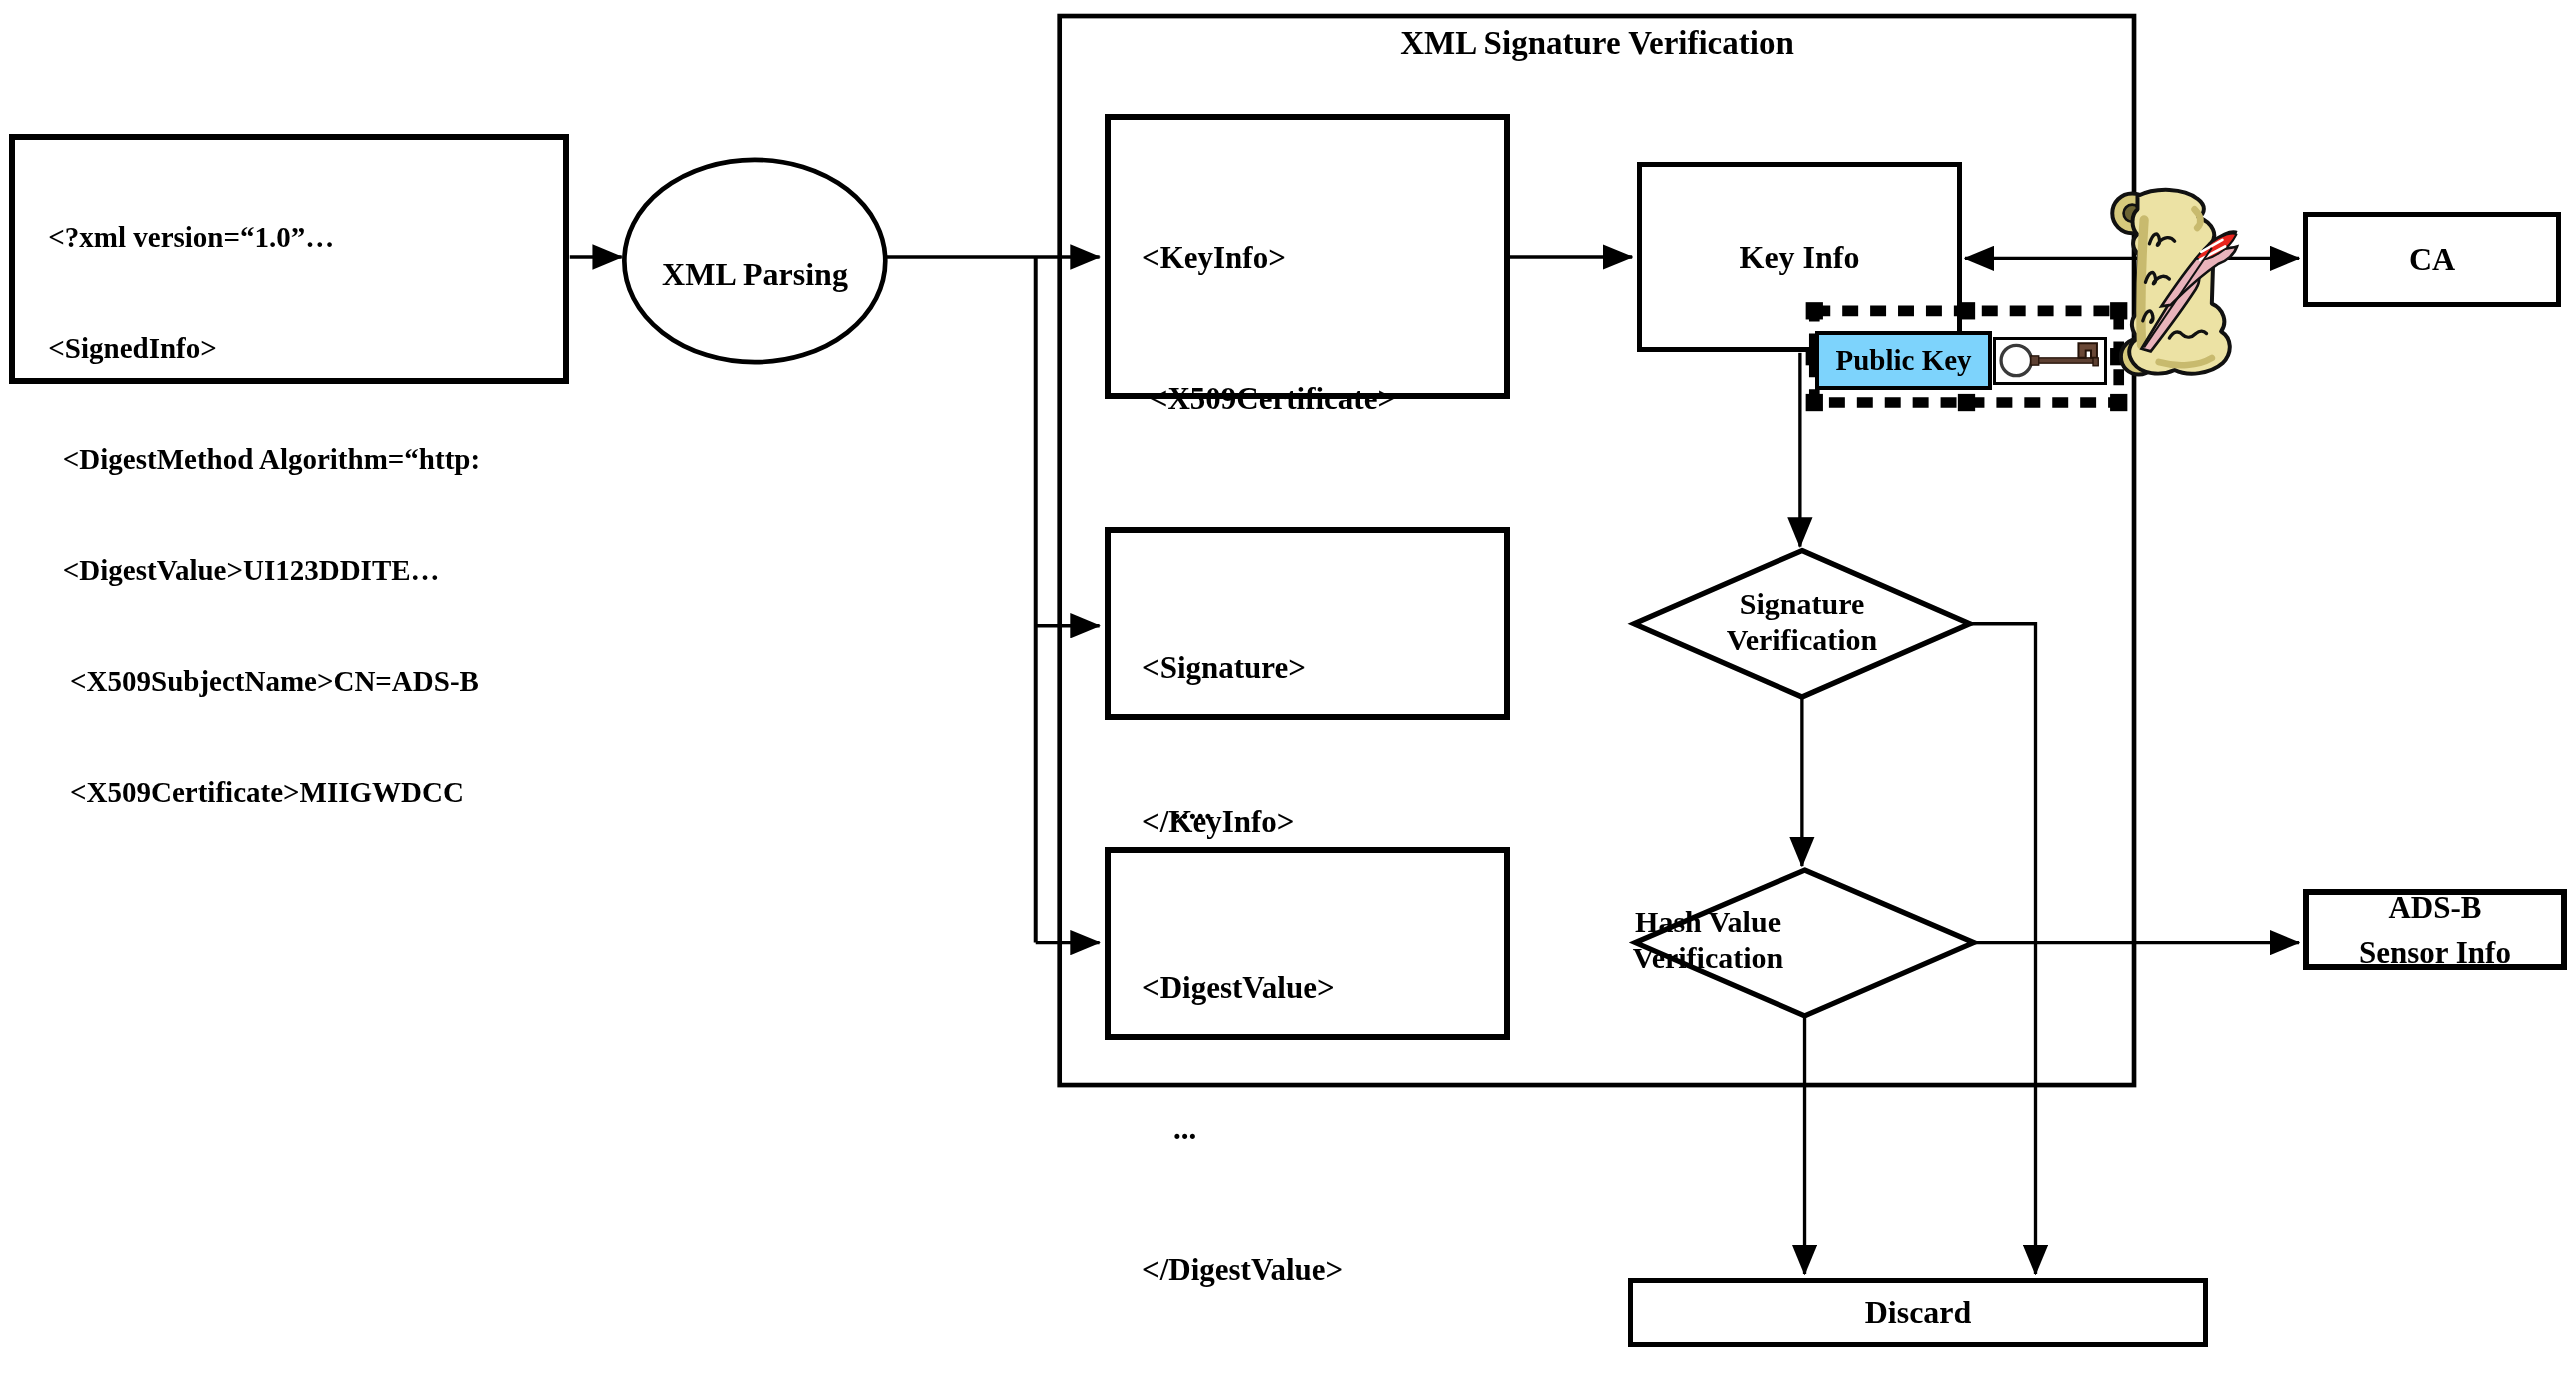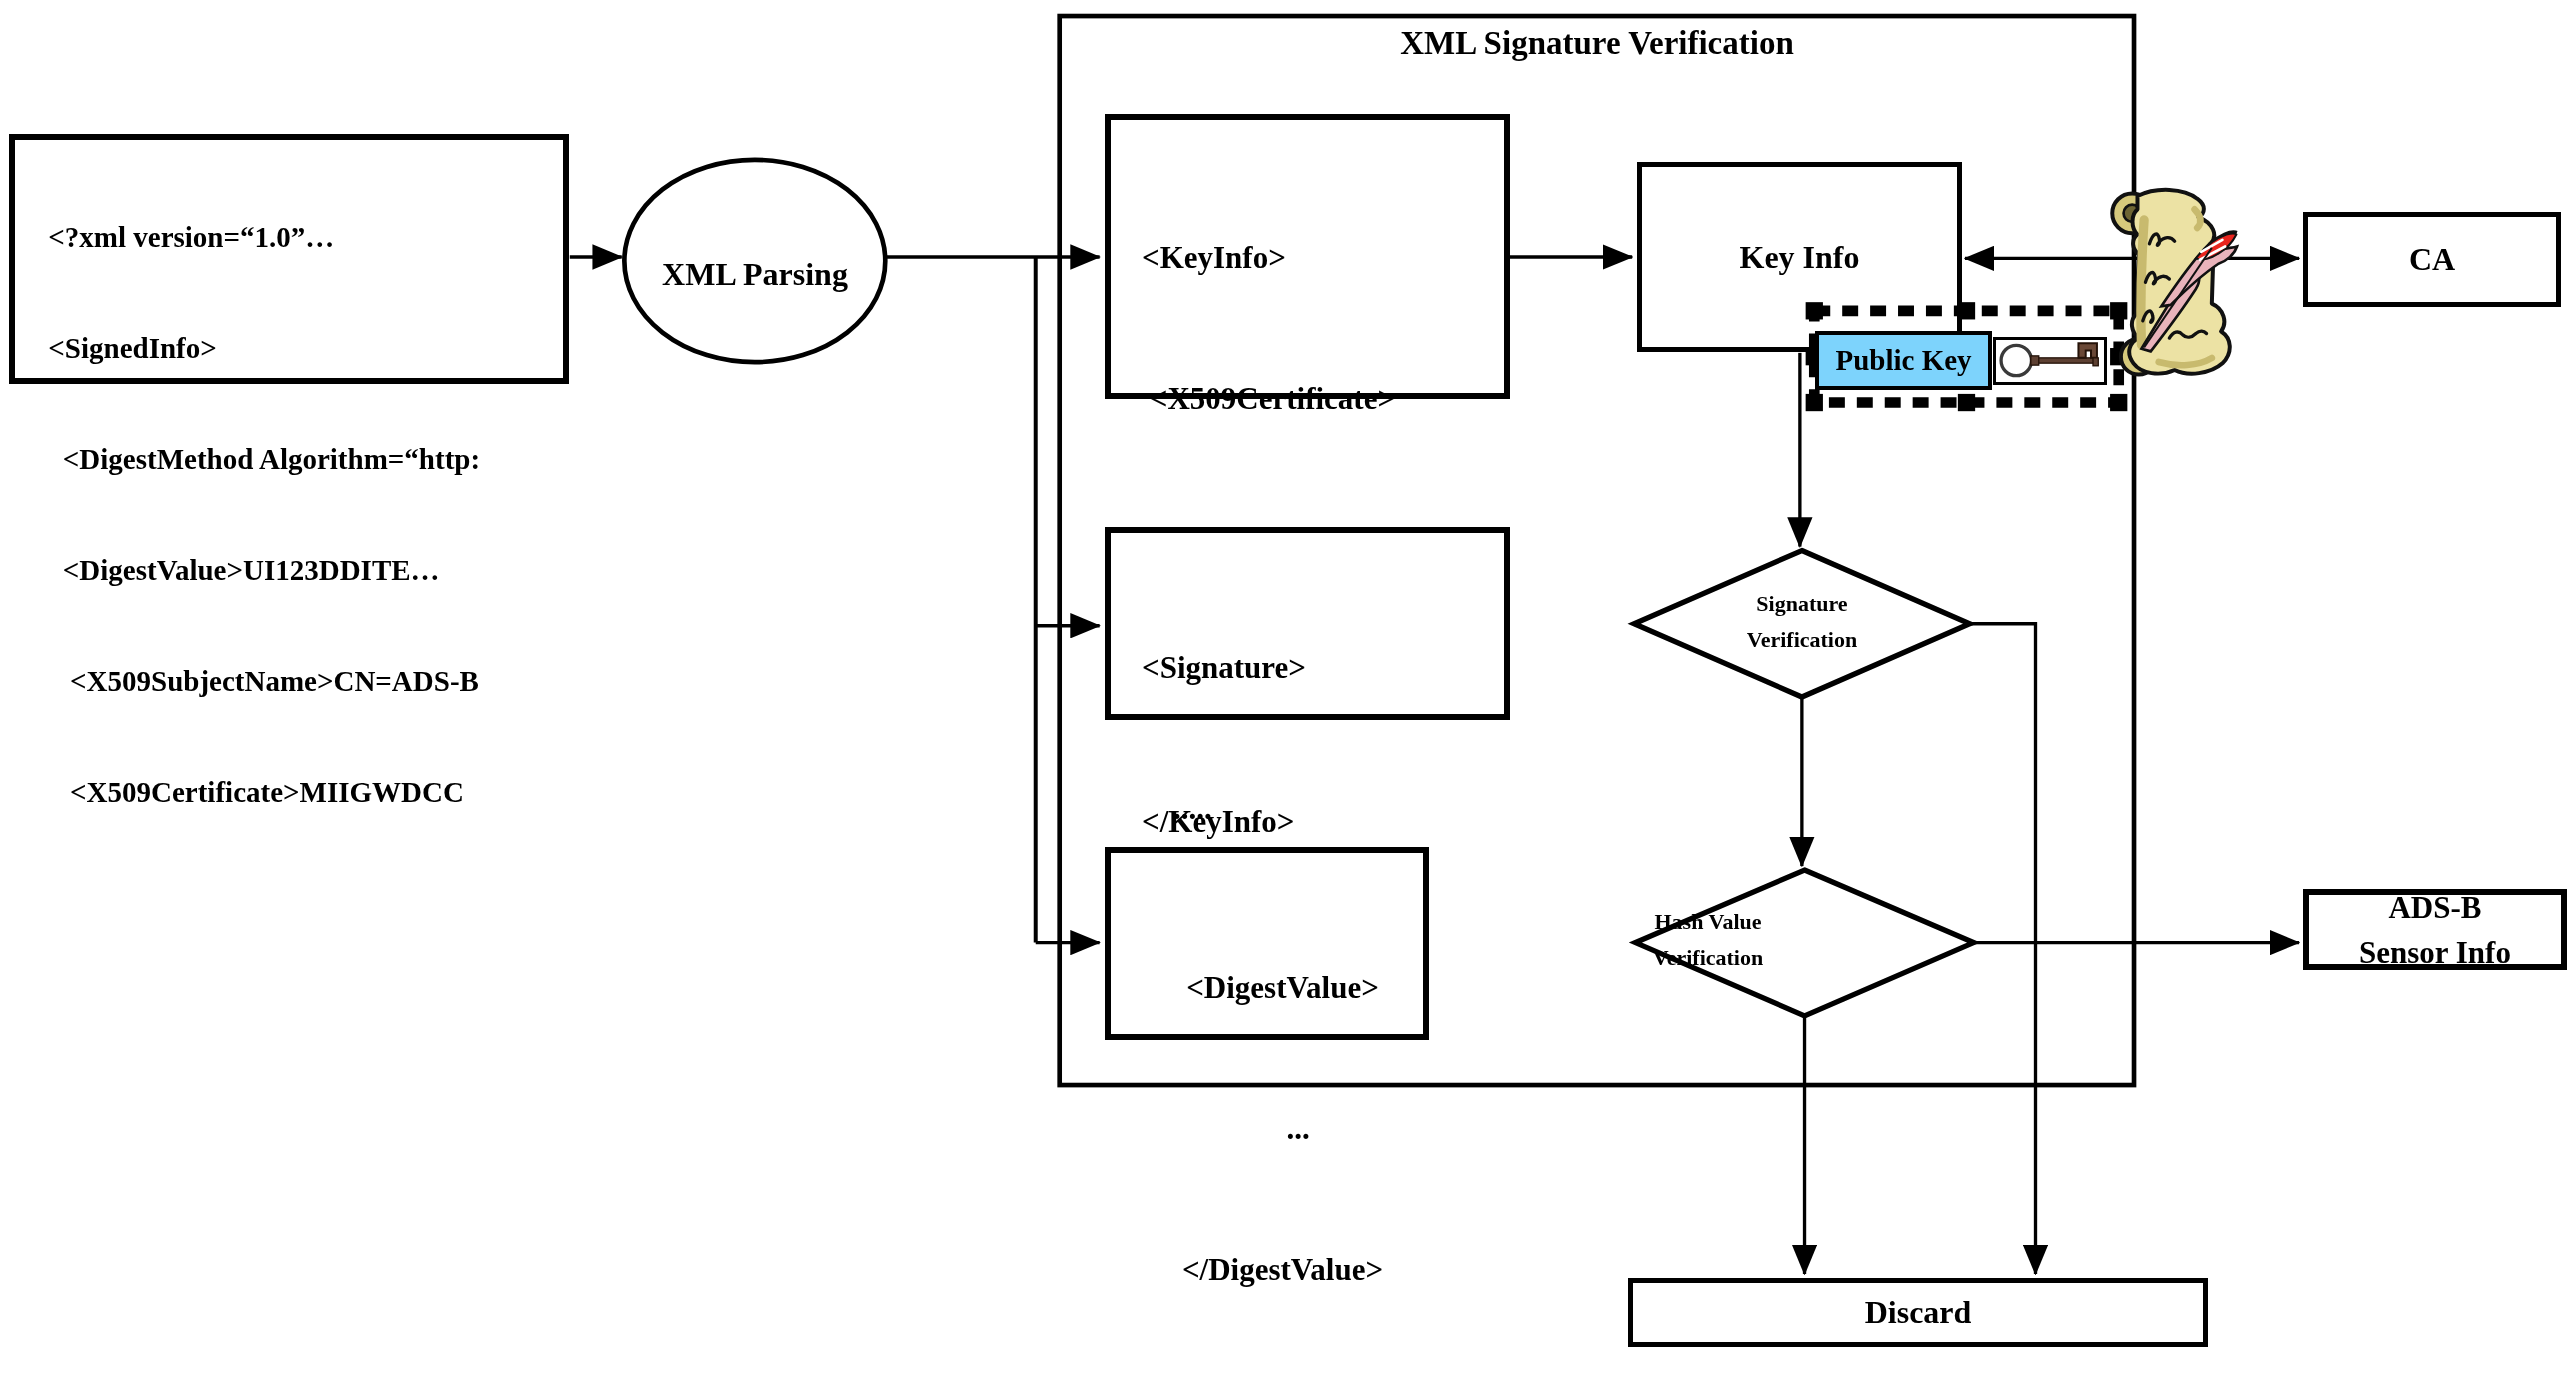--- a/index.html
+++ b/index.html
@@ -11,32 +11,32 @@
   .layer{position:absolute;left:0;top:0;}
   .box{
     position:absolute;background:#fff;border:5.3px solid #000;box-sizing:border-box;z-index:2;
   }
   .code-box{font-size:31px;line-height:47px;white-space:pre;}
   .center-box{display:flex;align-items:center;justify-content:center;text-align:center;}
   #source-box{left:9.3px;top:134px;width:560px;height:250px;border-width:6.7px;
     font-size:29px;line-height:37px;padding:5.3px 0 0 33px;}
   #keyinfo-box{left:1105px;top:114px;width:405px;height:285px;border-width:6.7px;padding:20px 0 0 31px;}
   #signature-box{left:1105px;top:527px;width:405px;height:193px;border-width:6.7px;padding:17.3px 0 0 31px;}
-  #digest-box{left:1105px;top:847px;width:324px;height:193px;border-width:6.7px;padding:17.3px 0 0 31px;text-align:center;}
+  #digest-box{left:1105px;top:847px;width:405px;height:193px;border-width:6.7px;padding:17.3px 0 0 31px;}
   #store-box{left:1637px;top:162px;width:325px;height:190px;font-size:32px;}
   #ca-box{left:2303px;top:212px;width:258px;height:95px;font-size:32px;}
   #adsb-box{left:2303px;top:889px;width:264px;height:81px;border-width:6.7px;
     font-size:31px;line-height:45px;flex-direction:column;}
   #discard-box{left:1628px;top:1278px;width:580px;height:69px;font-size:32px;}
   #container-title{
     position:absolute;left:1060px;top:25px;width:1074px;text-align:center;
     font-size:33px;z-index:2;
   }
   .diamond-label{
-    position:absolute;z-index:2;text-align:center;font-size:22px;line-height:36px;
+    position:absolute;z-index:2;text-align:center;font-size:30px;line-height:36px;
   }
   #sig-diamond-label{left:1669px;top:586px;width:266px;}
   #hash-diamond-label{left:1575px;top:904px;width:266px;}
   
   #public-key-group{position:absolute;left:0;top:0;z-index:4;}
   #public-key-label{
     position:absolute;left:1815px;top:331px;width:177px;height:59px;
     background:#7dd3fc;border:4px solid #000;box-sizing:border-box;
     display:flex;align-items:center;justify-content:center;
     font-size:29px;white-space:nowrap;z-index:4;

